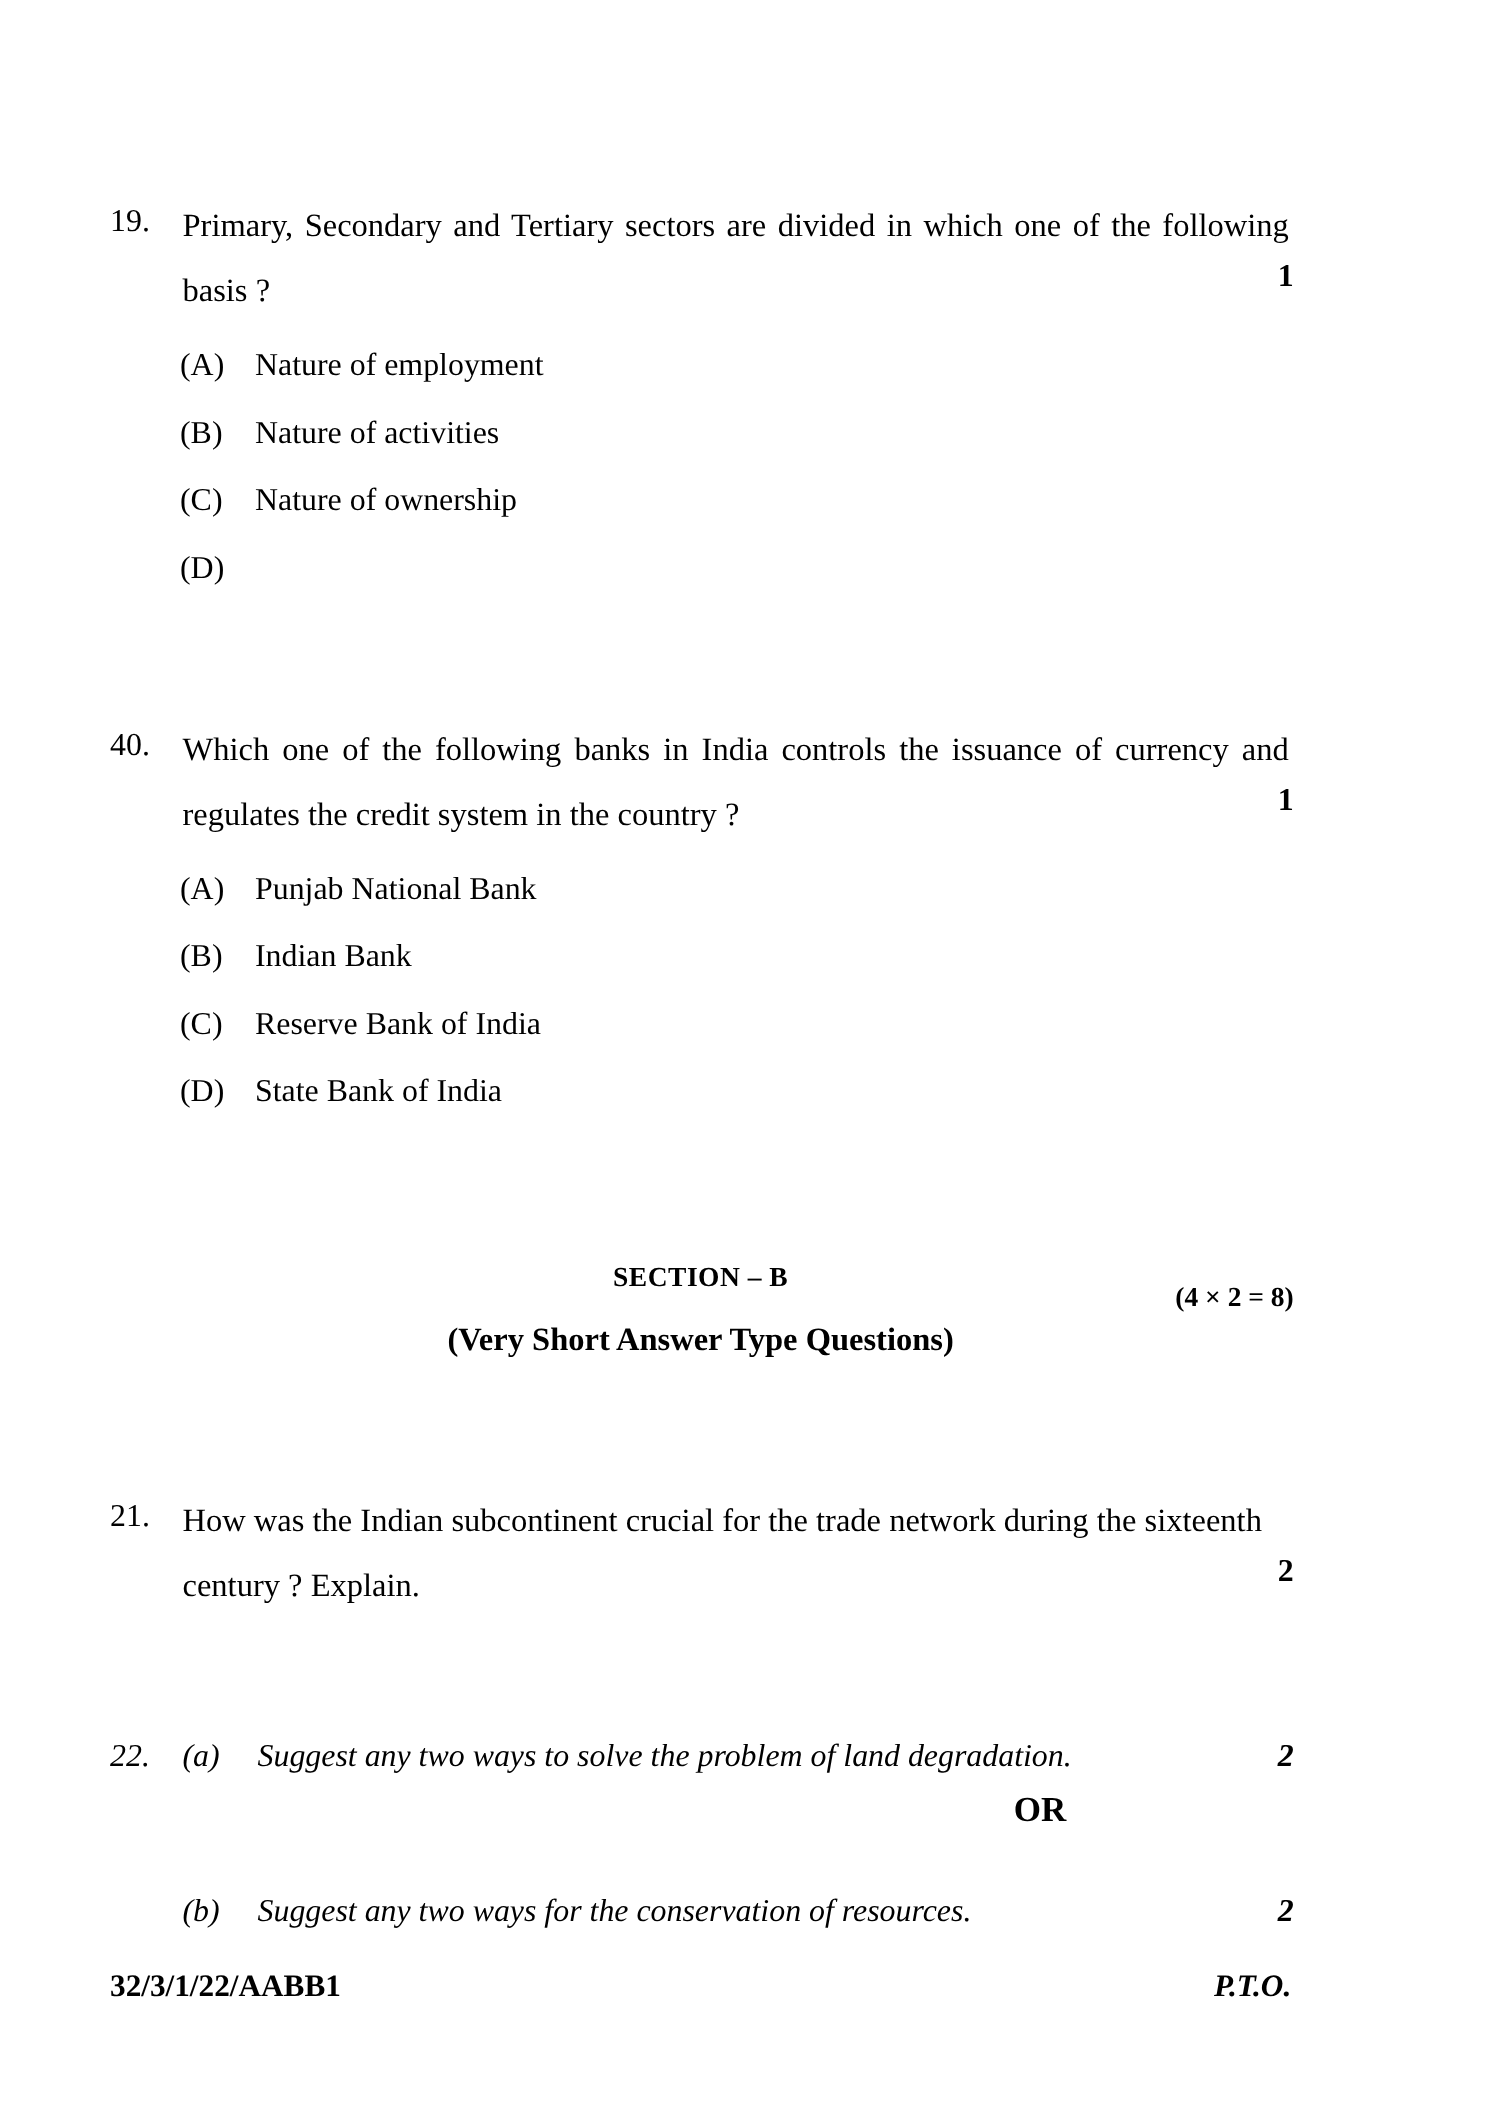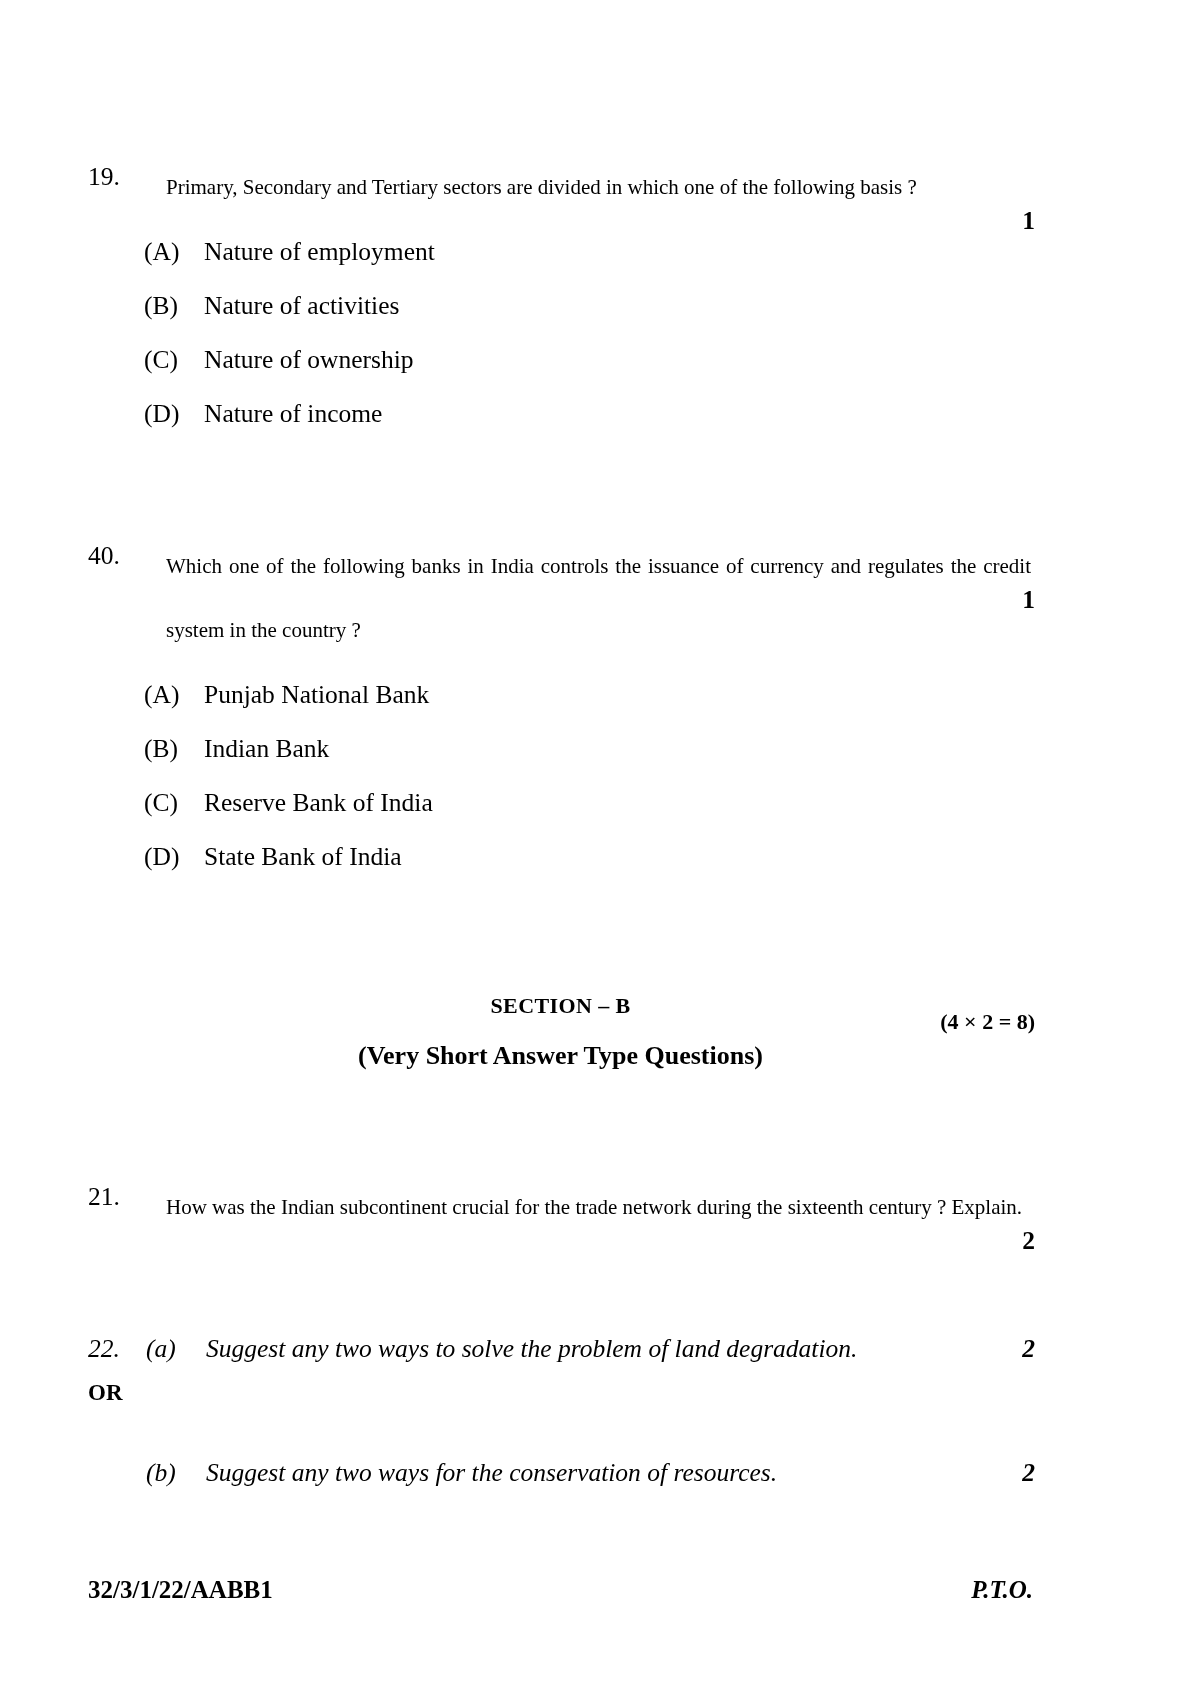--- a/index.html
+++ b/index.html
@@ -36,23 +36,22 @@
     align-items: flex-start;
   }
   .q-num {
     width: 58px;
     flex: 0 0 58px;
     font-size: 25.5px;
     line-height: 44px;
   }
   .q-body {
     flex: 1 1 auto;
-    font-size: 21px;
-    line-height: 64px;
-    margin-left: 20px;
+    font-size: 26px;
+    line-height: 52px;
   }
   .q-stem {
     text-align: justify;
     text-justify: inter-word;
     padding-right: 2px;
   }
   .q-stem.nojustify {
     text-align: left;
   }
   .marks {
@@ -122,23 +121,23 @@
     flex: 0 0 58px;
   }
   .sub-key {
     width: 60px;
     flex: 0 0 60px;
   }
   .sub-text {
     flex: 1 1 auto;
   }
   .or-line {
-    text-align: left;
-    font-weight: bold;
-    font-size: 23px;
+    text-align: right;
+    font-weight: bold;
+    font-size: 28px;
     line-height: 44px;
     padding-right: 180px;
   }
 
   
   .footer {
     position: absolute;
     left: 88px;
     top: 1576px;
     width: 945px;
@@ -202,21 +201,20 @@
         <div class="option">
           <span class="opt-key">(B)</span>
           <span class="opt-text">Nature of activities</span>
         </div>
         <div class="option">
           <span class="opt-key">(C)</span>
           <span class="opt-text">Nature of ownership</span>
         </div>
         <div class="option">
           <span class="opt-key">(D)</span>
-          <span class="opt-text">Nature of income</span>
         </div>
       </div>
     </div>
 
     <div class="spacer-lg"></div>
 
     <div class="question">
       <div class="q-row">
         <div class="q-num">40.</div>
         <div class="q-body">

